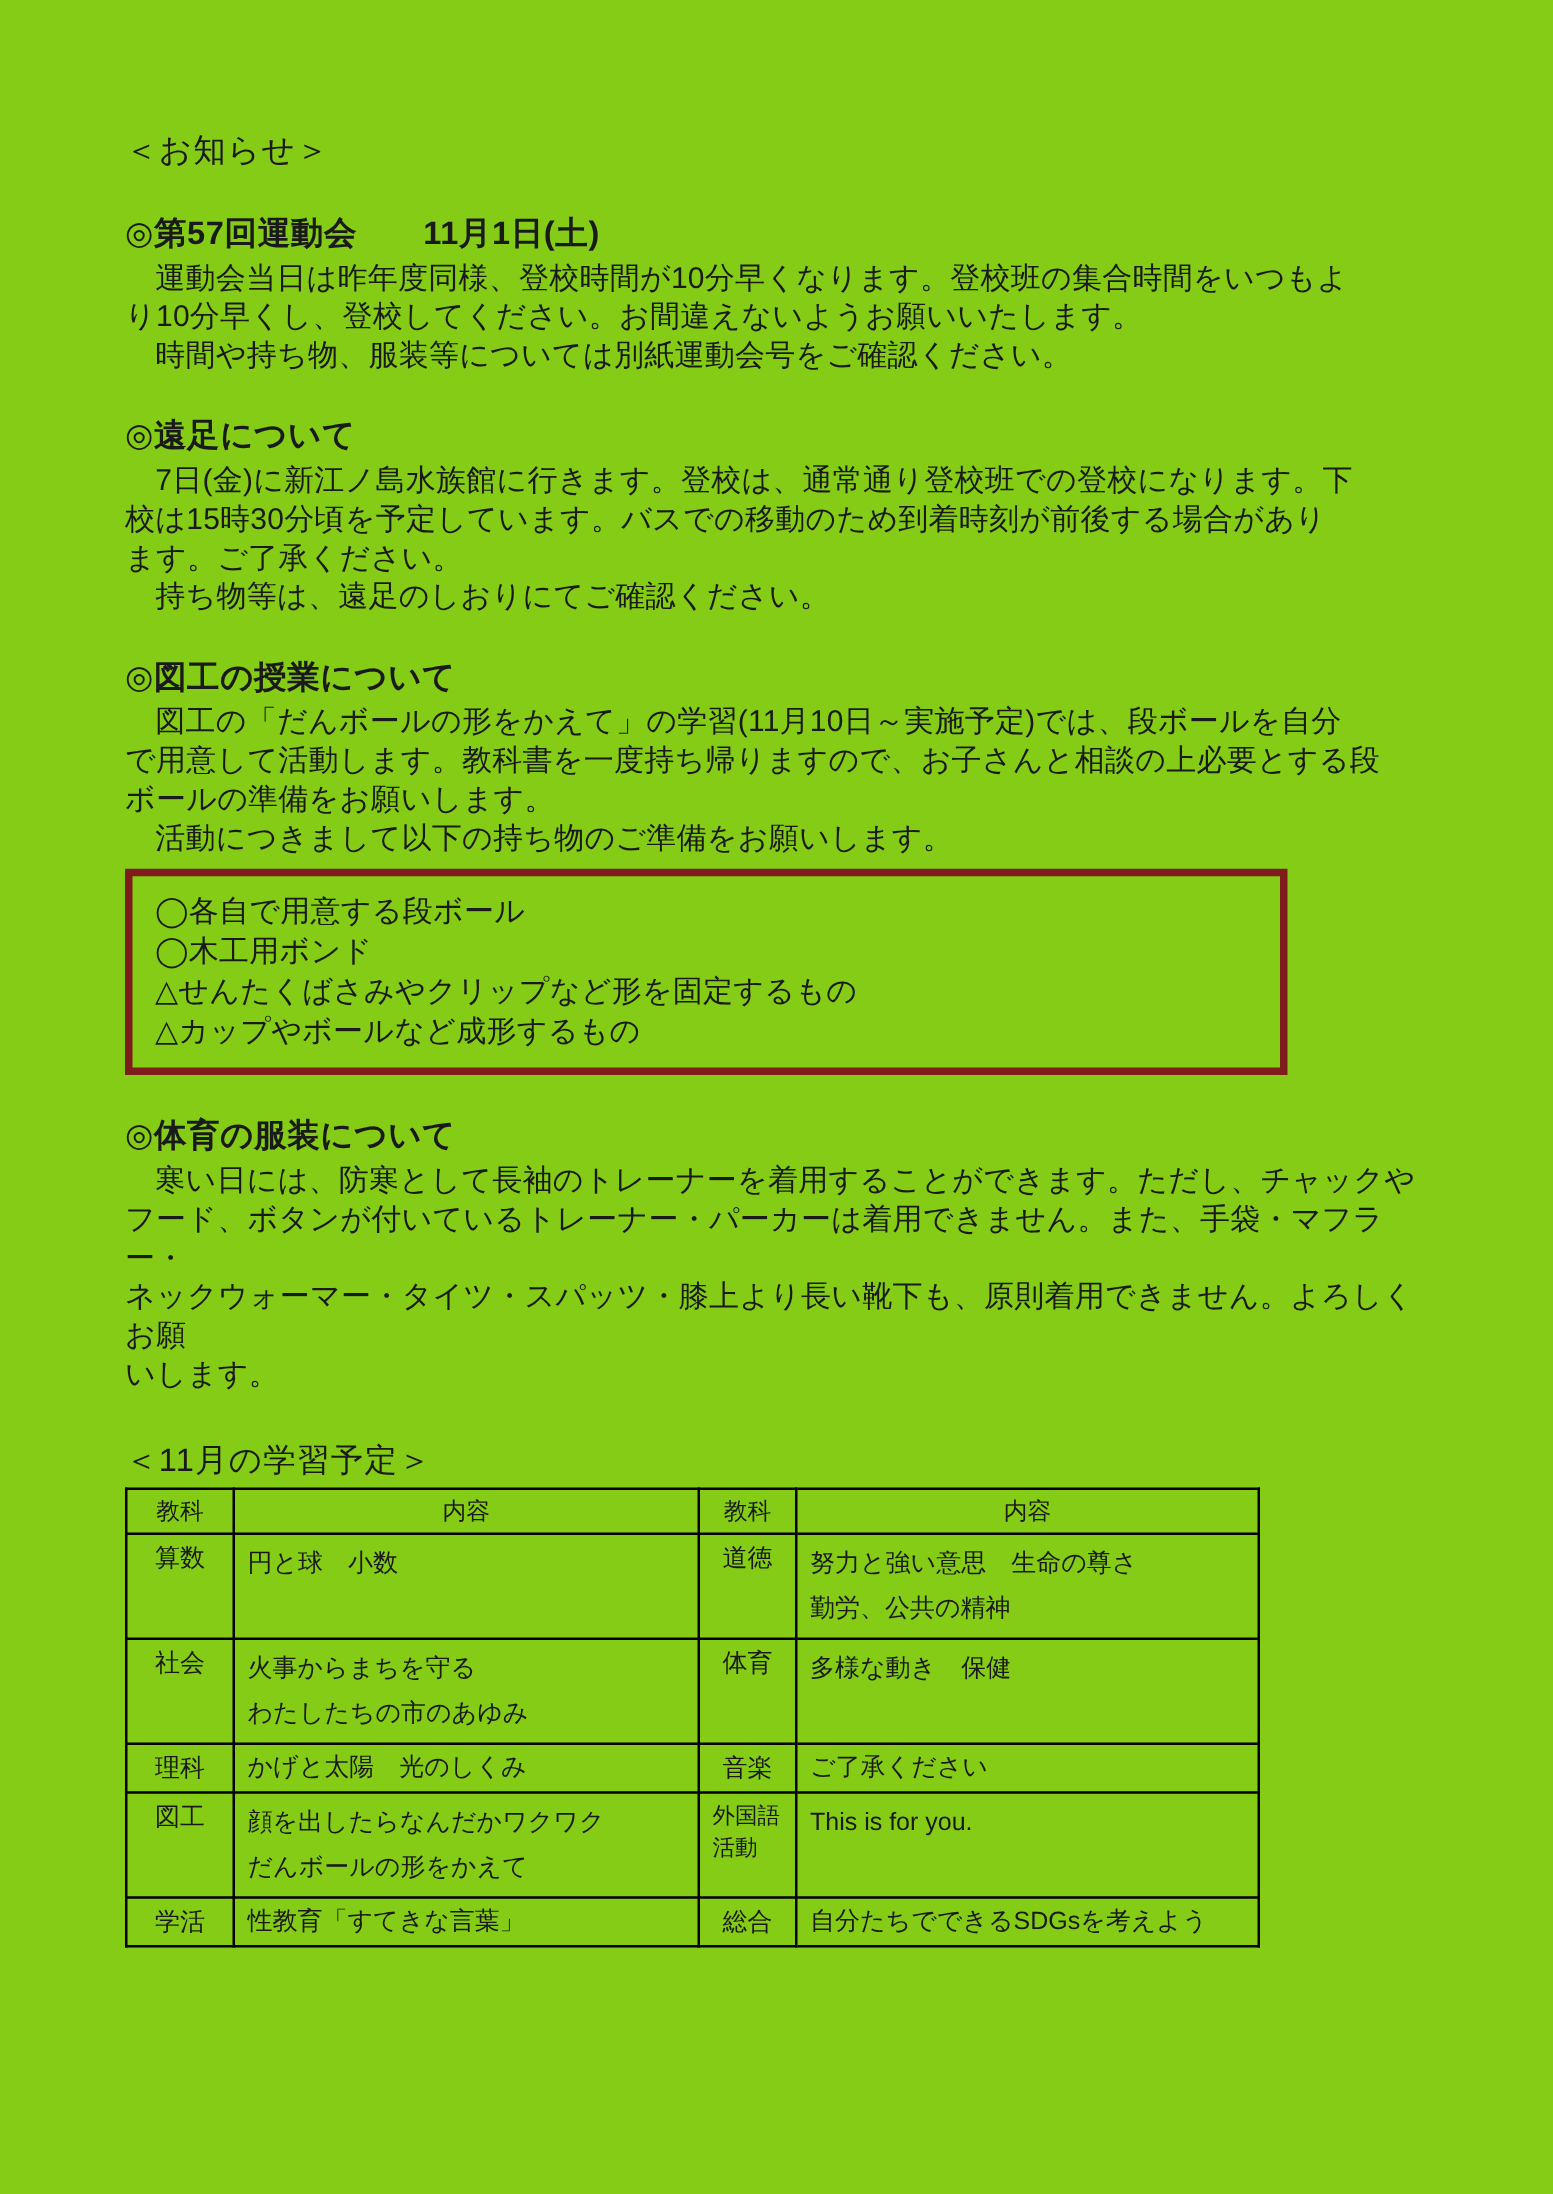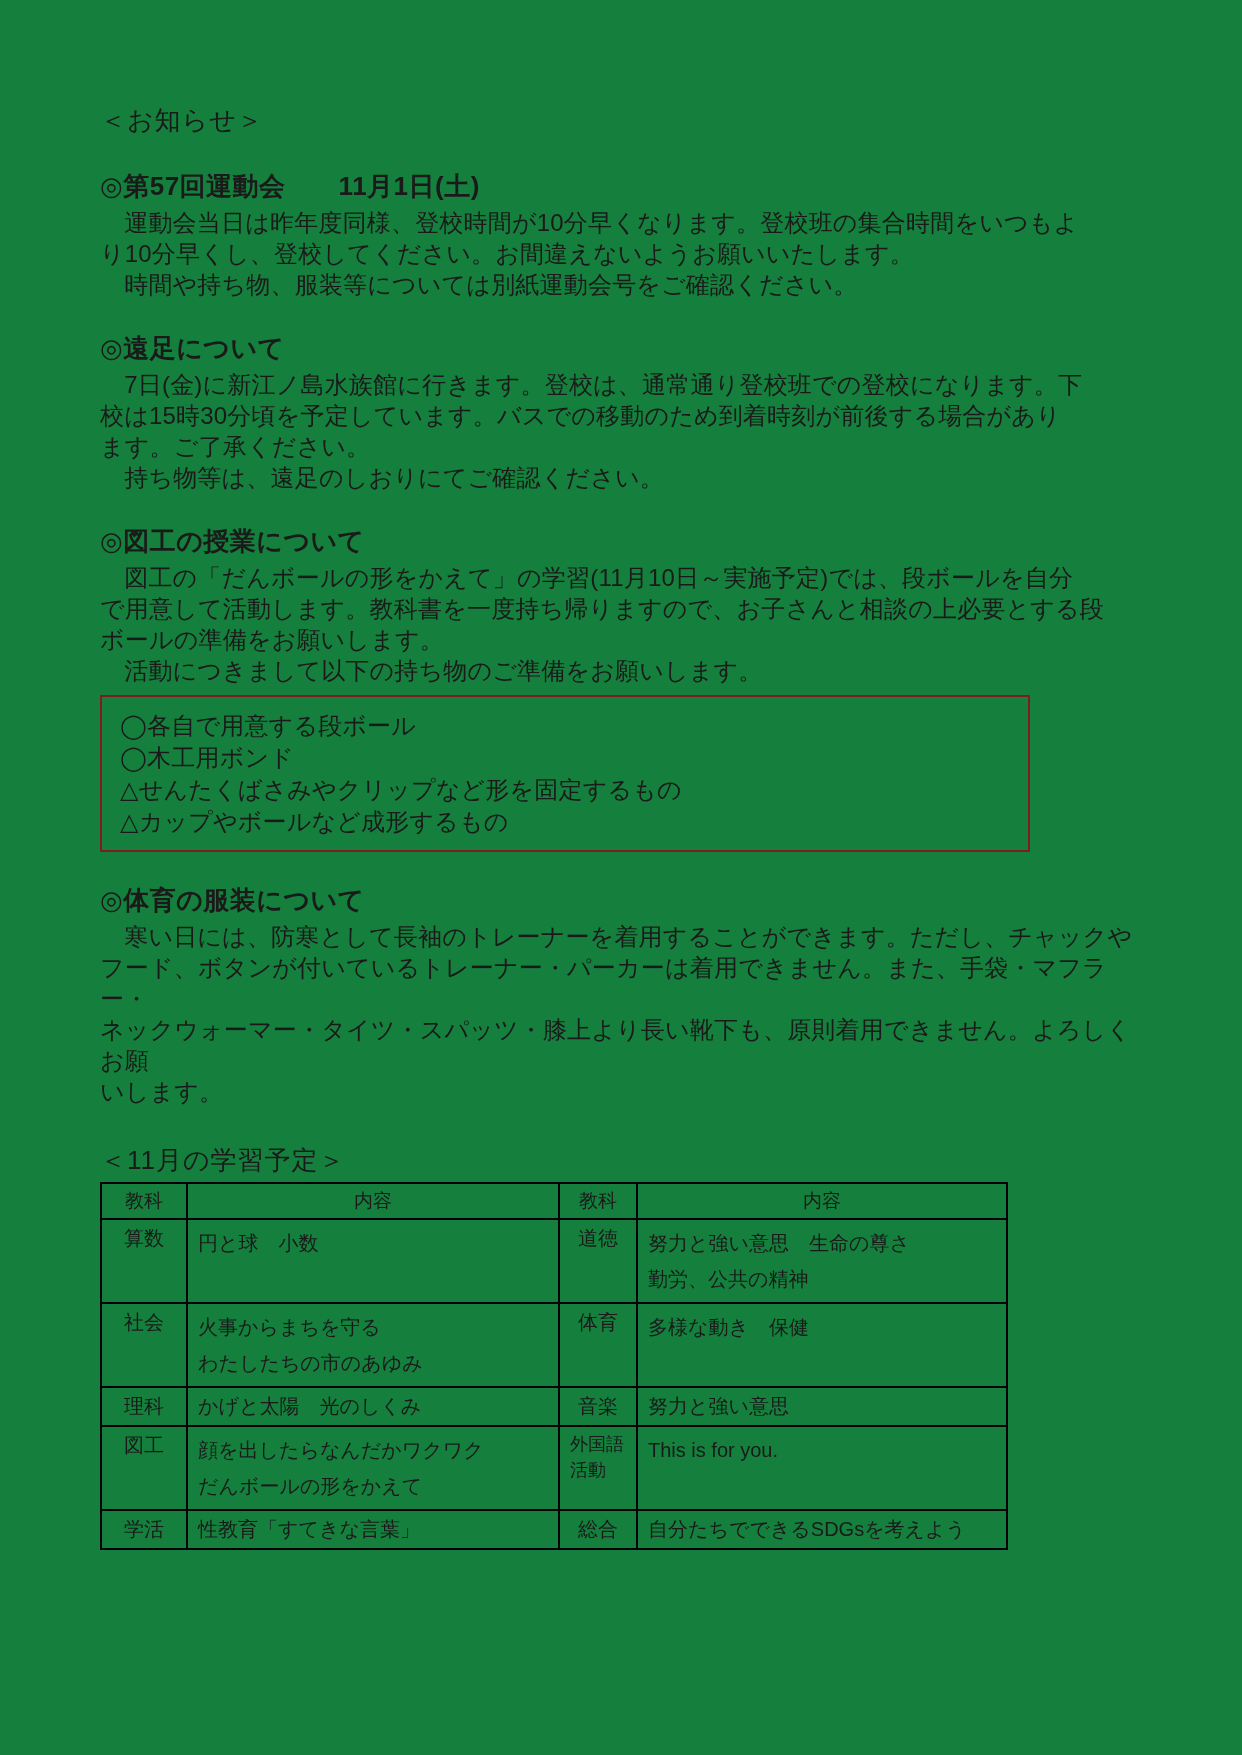--- a/index.html
+++ b/index.html
@@ -1,21 +1,21 @@
 <!DOCTYPE html>
 <html><head>
 <meta charset="utf-8">
 <style>
   * { margin: 0; padding: 0; box-sizing: border-box; }
   html, body { background: #e8e8e8; }
   .page {
     width: 1242px;
     height: 1755px;
     margin: 0 auto;
-    background: #15803d;
+    background: #84cc16;
     color: #1a1a1a;
     font-family: "Liberation Sans", "DejaVu Sans", sans-serif;
     padding: 103px 104px 0 100px;
     overflow: hidden;
   }
   .notice-label {
     font-size: 26px;
     letter-spacing: 1px;
     margin-bottom: 22px;
   }
@@ -28,21 +28,21 @@
   }
   .section-body {
     font-size: 24px;
     line-height: 31px;
     white-space: pre-line;
     letter-spacing: 0.2px;
   }
   .supplies-box {
     margin-top: 9px;
     width: 930px;
-    border: 2px solid #7f1d1d;
+    border: 6px solid #7f1d1d;
     padding: 13px 10px 12px 18px;
   }
   .supplies-item {
     font-size: 24px;
     line-height: 32px;
     letter-spacing: 0.2px;
   }
   .supplies-legend {
     font-size: 24px;
     line-height: 32px;
@@ -179,21 +179,21 @@
         <td class="subject-cell">社会</td>
         <td class="content-cell">火事からまちを守る
 わたしたちの市のあゆみ</td>
         <td class="subject-cell">体育</td>
         <td class="content-cell">多様な動き　保健</td>
       </tr>
       <tr class="r4">
         <td class="subject-cell">理科</td>
         <td class="content-cell">かげと太陽　光のしくみ</td>
         <td class="subject-cell">音楽</td>
-        <td class="content-cell">努力と強い意思</td>
+        <td class="content-cell">ご了承ください</td>
       </tr>
       <tr class="r5">
         <td class="subject-cell">図工</td>
         <td class="content-cell">顔を出したらなんだかワクワク
 だんボールの形をかえて</td>
         <td class="subject-fg">外国語活動</td>
         <td class="content-cell">This is for you.</td>
       </tr>
       <tr class="r6">
         <td class="subject-cell">学活</td>

